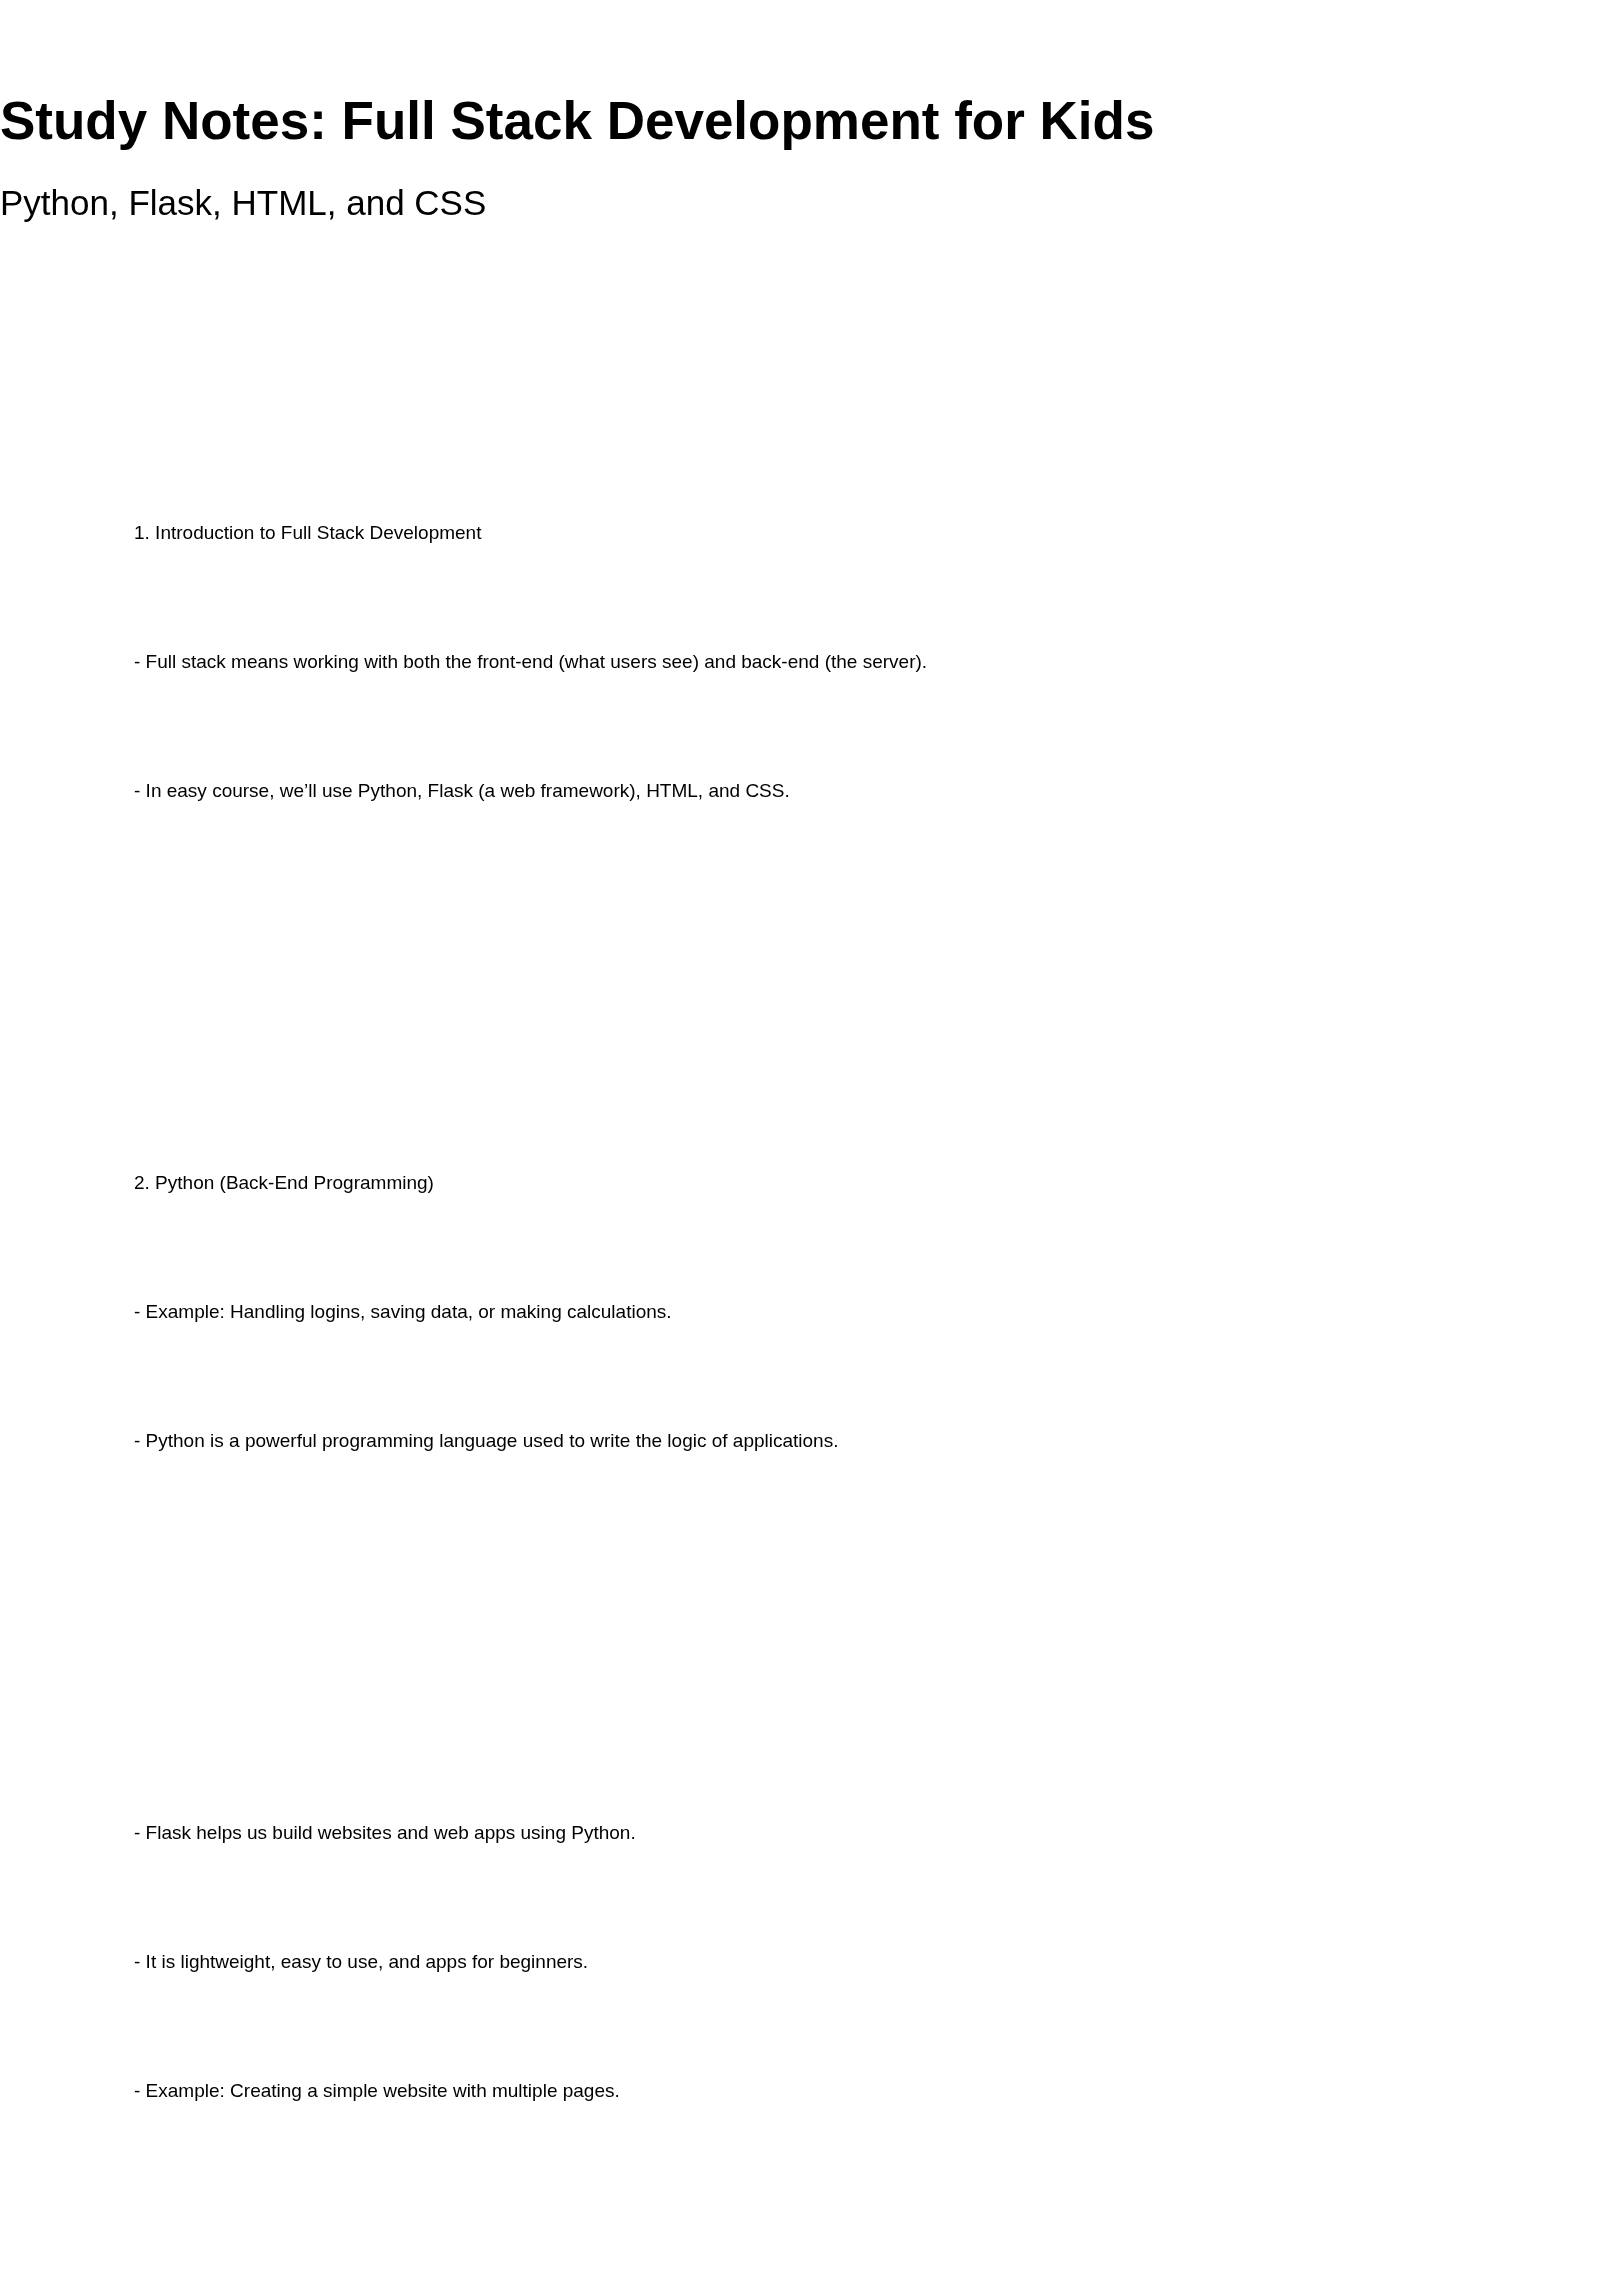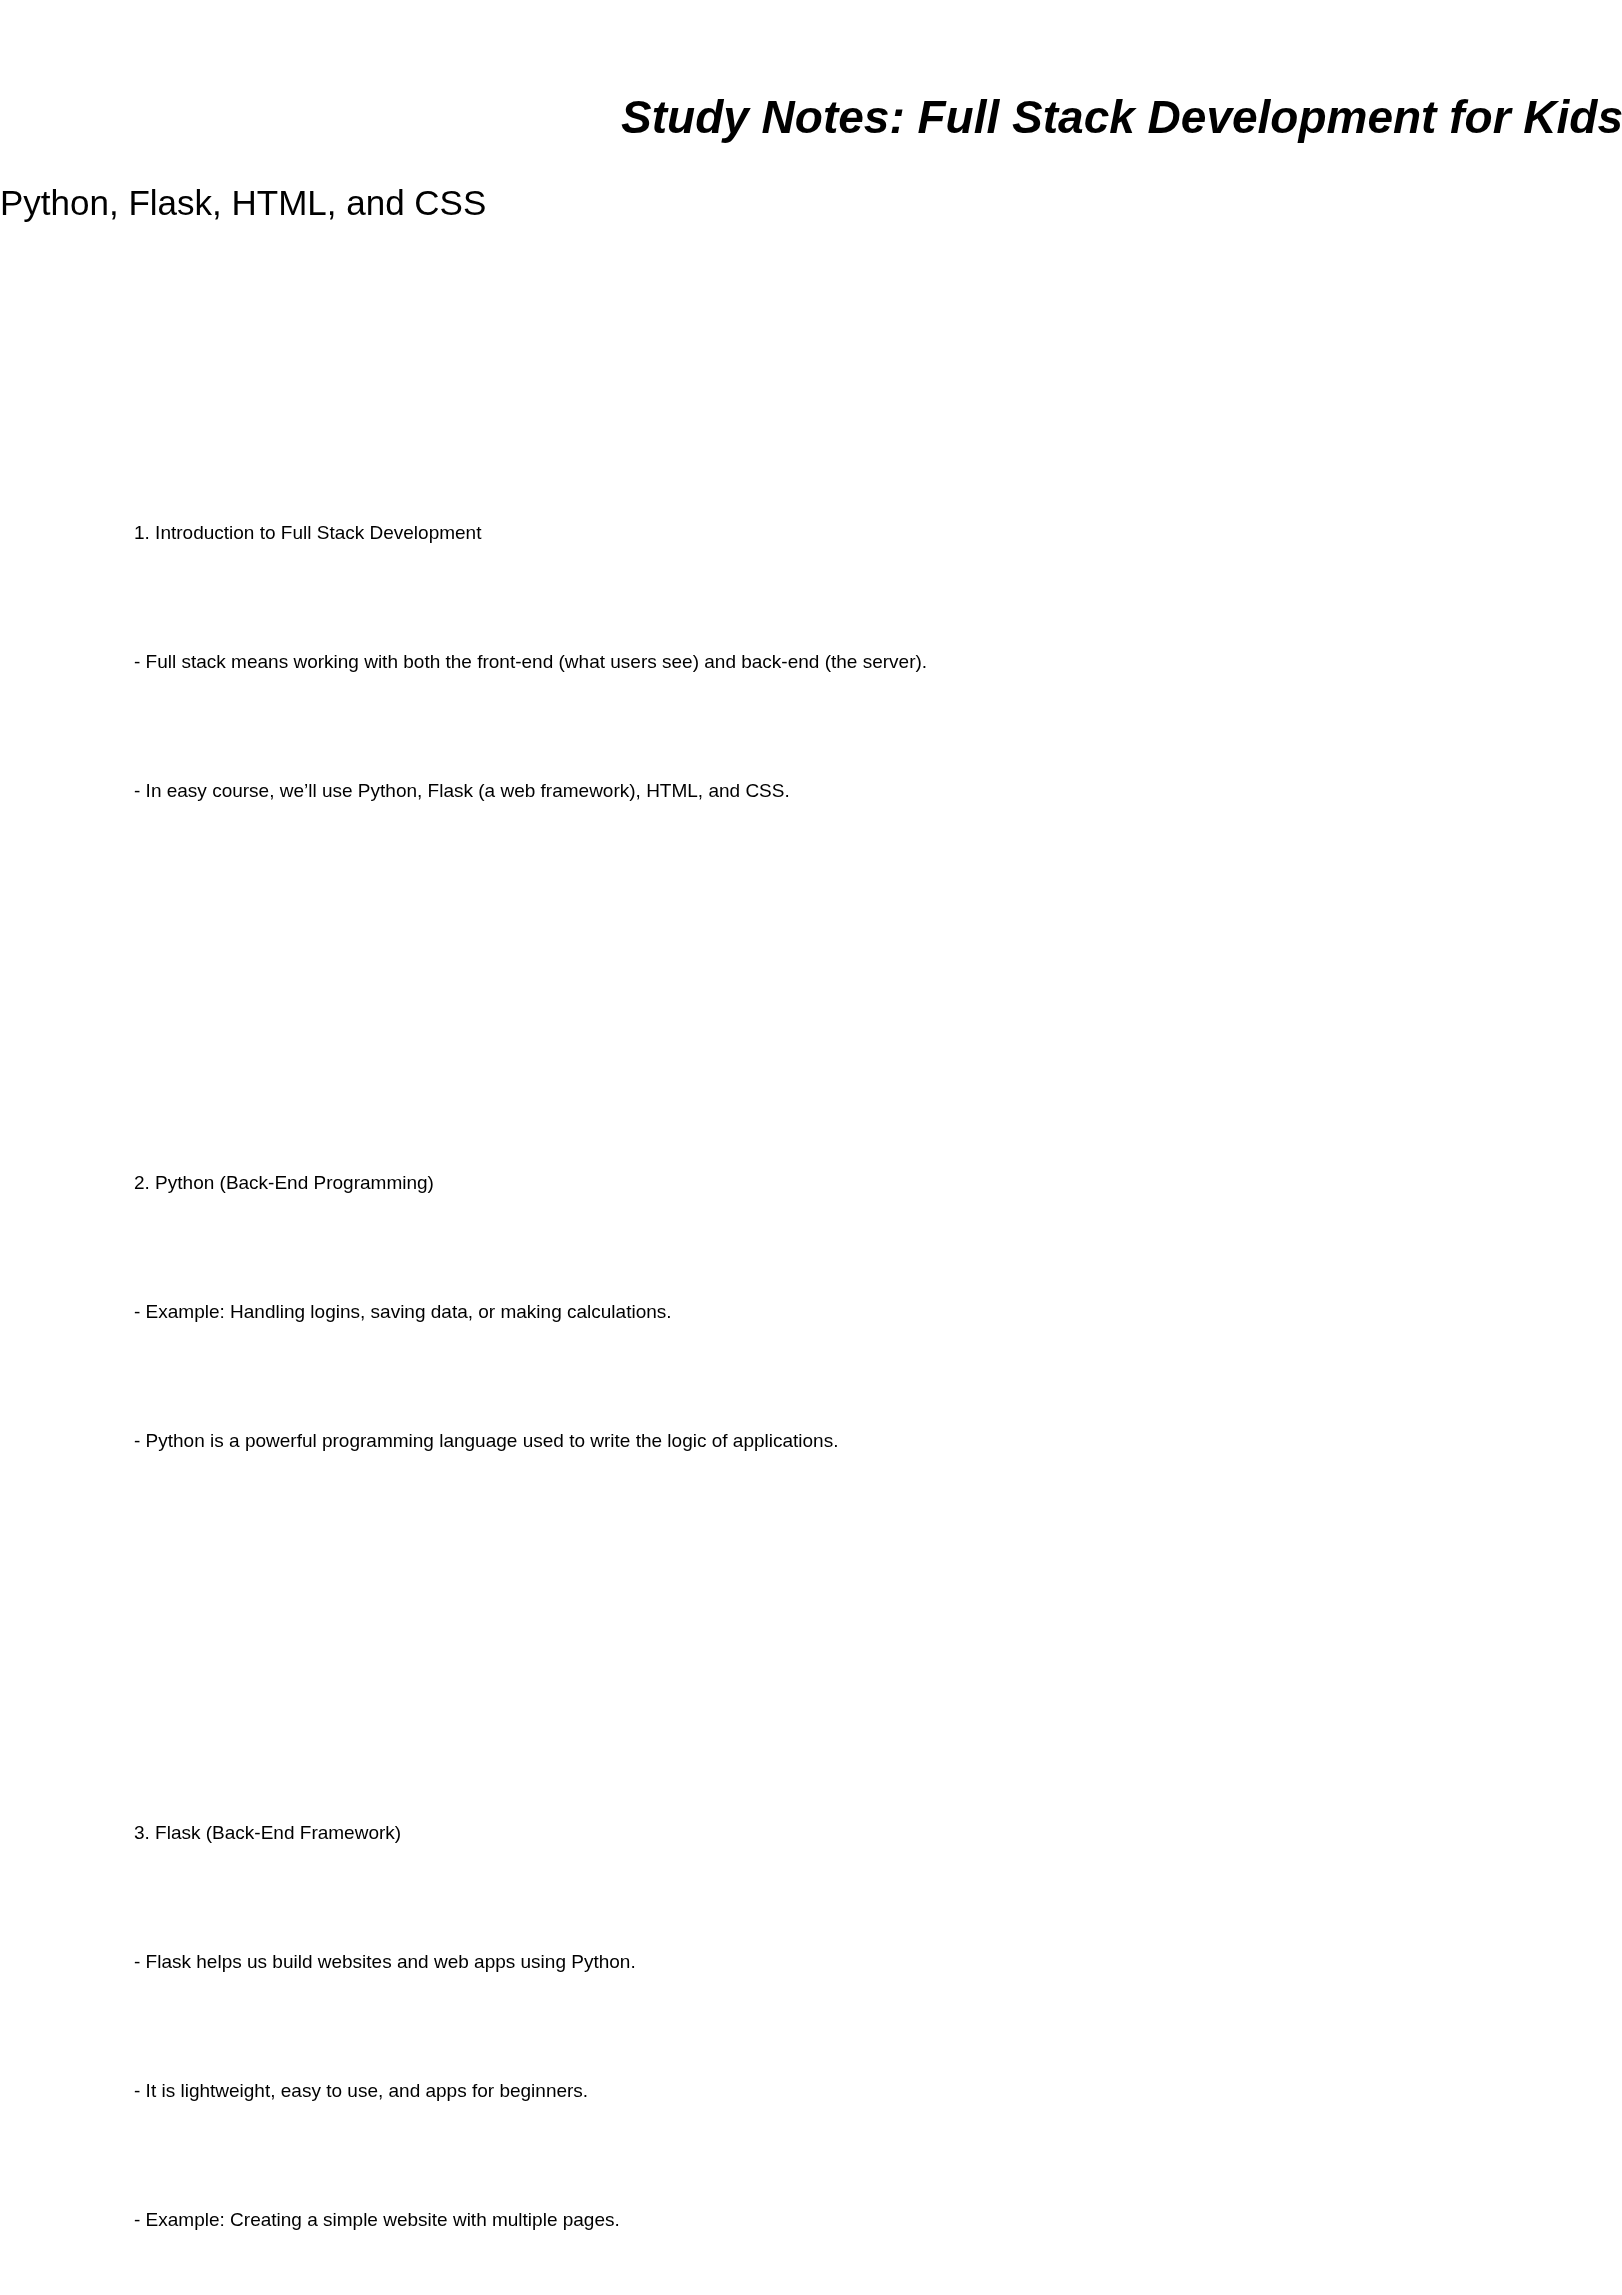--- a/index.html
+++ b/index.html
@@ -15,25 +15,24 @@
     color: #000000;
     font-family: "Liberation Sans", sans-serif;
     overflow: hidden;
   }
   .doc-title {
     position: absolute;
     top: 92px;
     left: 0;
     width: 100%;
     margin: 0;
-    text-align: right;
-    font-size: 46px;
+    text-align: left;
+    font-size: 53px;
     line-height: 1.1;
     font-weight: bold;
-    font-style: italic;
   }
   .doc-subtitle {
     position: absolute;
     top: 184px;
     left: 0;
     width: 100%;
     margin: 0;
     text-align: left;
     font-size: 35px;
     line-height: 1.1;
@@ -75,21 +74,20 @@
       <p class="line">- In easy course, we’ll use Python, Flask (a web framework), HTML, and CSS.</p>
     </div>
 
     <div class="block">
       <p class="line">2. Python (Back-End Programming)</p>
       <p class="line">- Example: Handling logins, saving data, or making calculations.</p>
       <p class="line">- Python is a powerful programming language used to write the logic of applications.</p>
     </div>
 
     <div class="block">
-      <p class="line">3. Flask (Back-End Framework)</p>
       <p class="line">- Flask helps us build websites and web apps using Python.</p>
       <p class="line">- It is lightweight, easy to use, and apps for beginners.</p>
       <p class="line">- Example: Creating a simple website with multiple pages.</p>
     </div>
 
     
 
     
 
     

